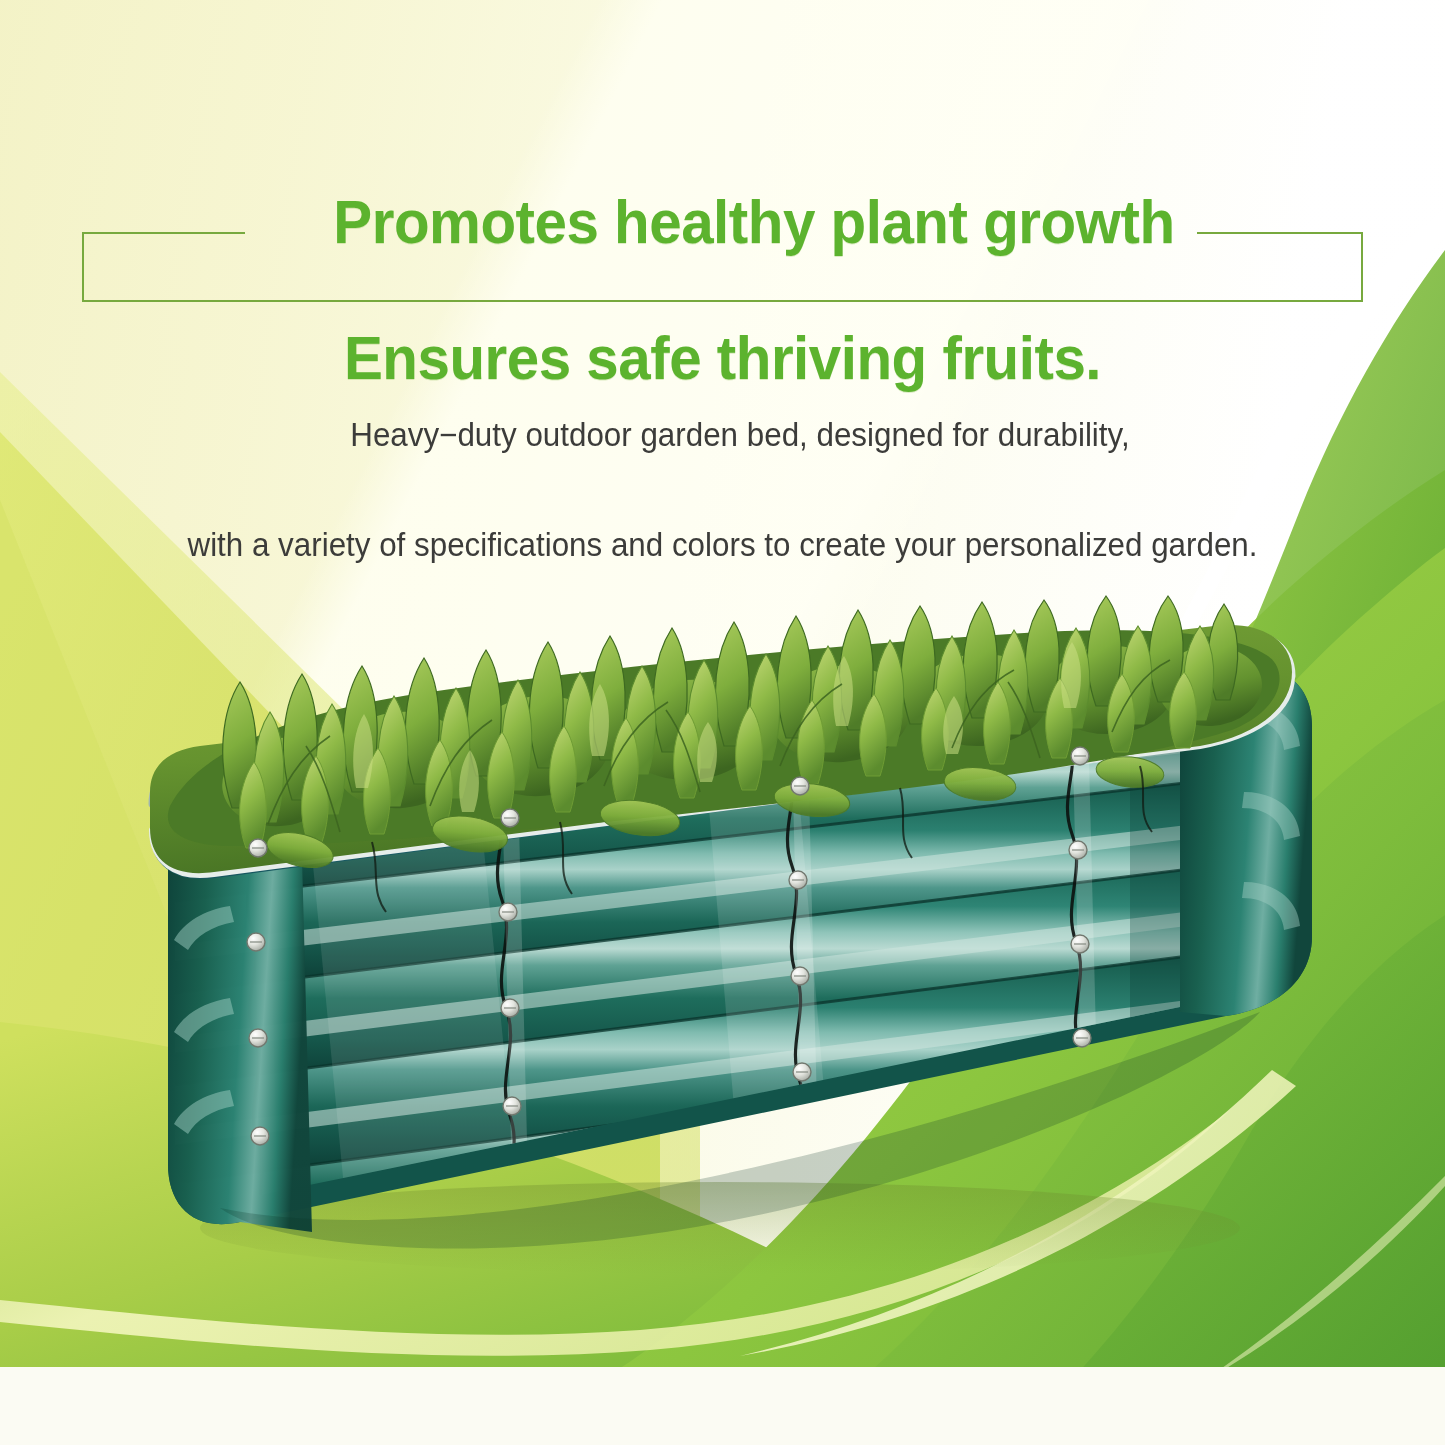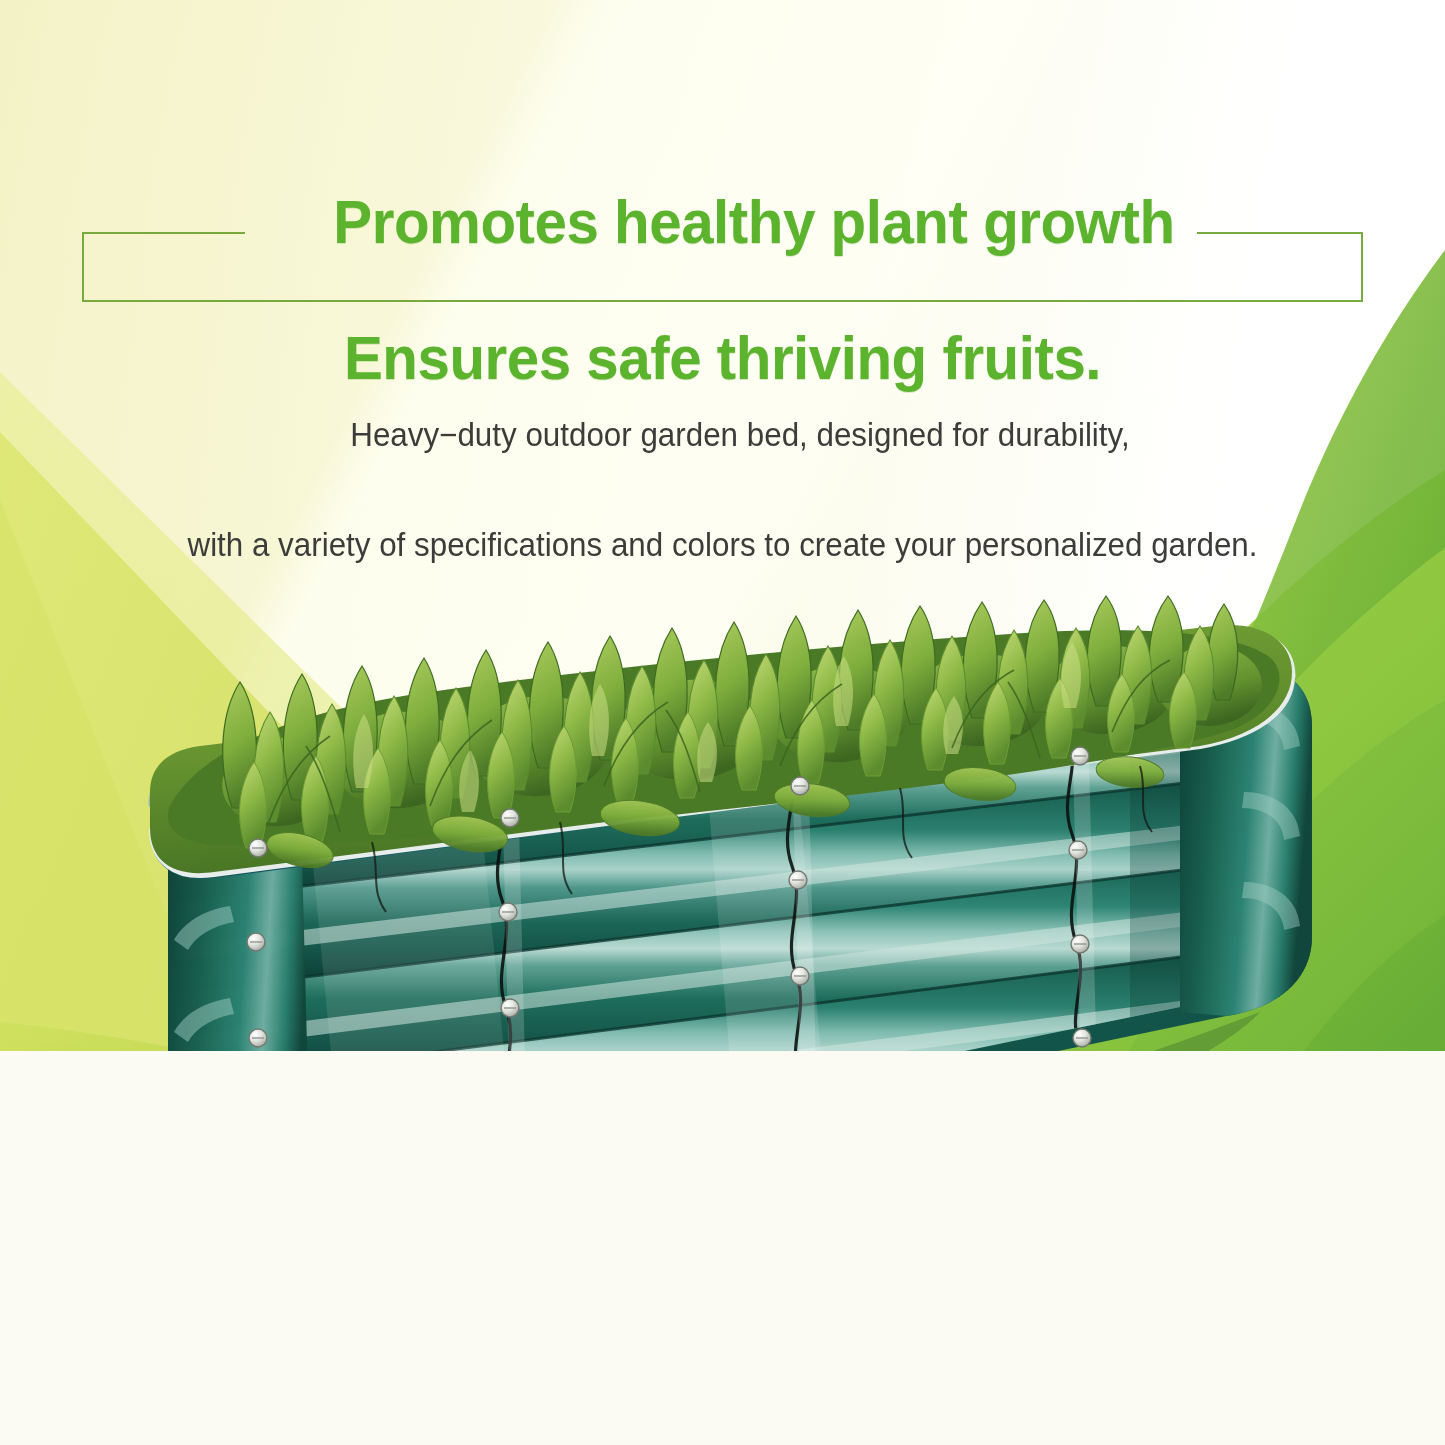--- a/index.html
+++ b/index.html
@@ -2,21 +2,21 @@
 <html><head>
 <meta charset="utf-8">
 <title>Garden Bed Product Banner</title>
 <style>
   html,body{margin:0;padding:0;}
   body{
     width:1445px;height:1445px;overflow:hidden;
     font-family:"Liberation Sans","DejaVu Sans",sans-serif;
     background:#FBFBF3;
   }
-  #stage{position:relative;width:1445px;height:1051px;overflow:hidden;background:#FCFCF5;}
+  #stage{position:relative;width:1445px;height:1367px;overflow:hidden;background:#FCFCF5;}
 
   
   .bg{position:absolute;inset:0;}
 
   
   .bg-base{
     background:
       radial-gradient(115% 85% at 78% 18%, #FFFFFF 0%, #FEFEF8 42%, #F8F8E6 72%, #F2F3D8 100%);
   }
   

